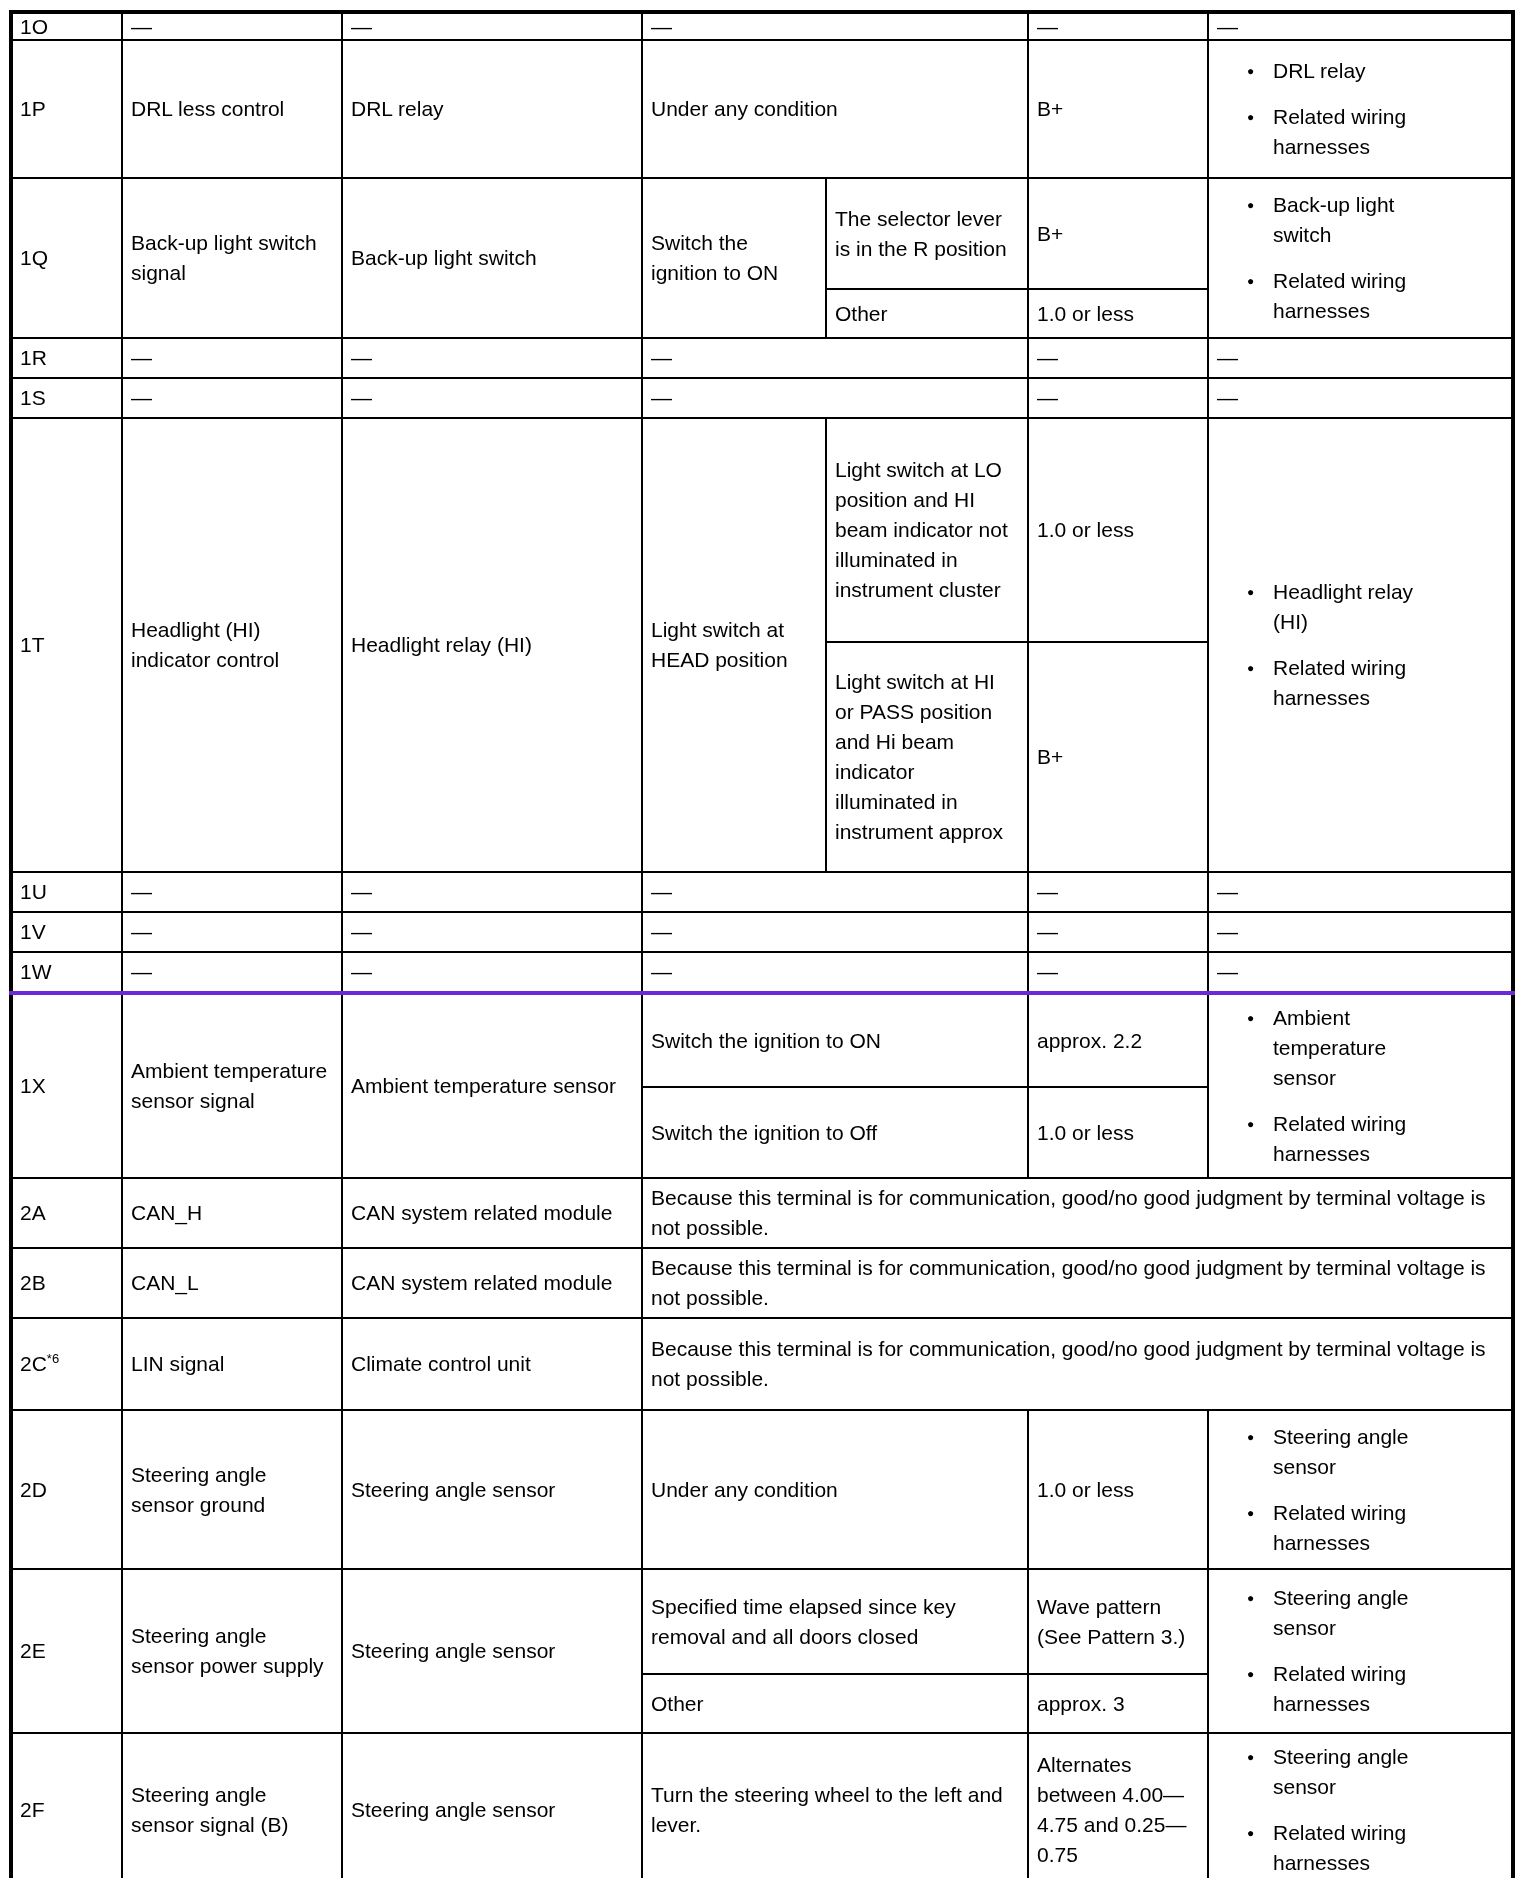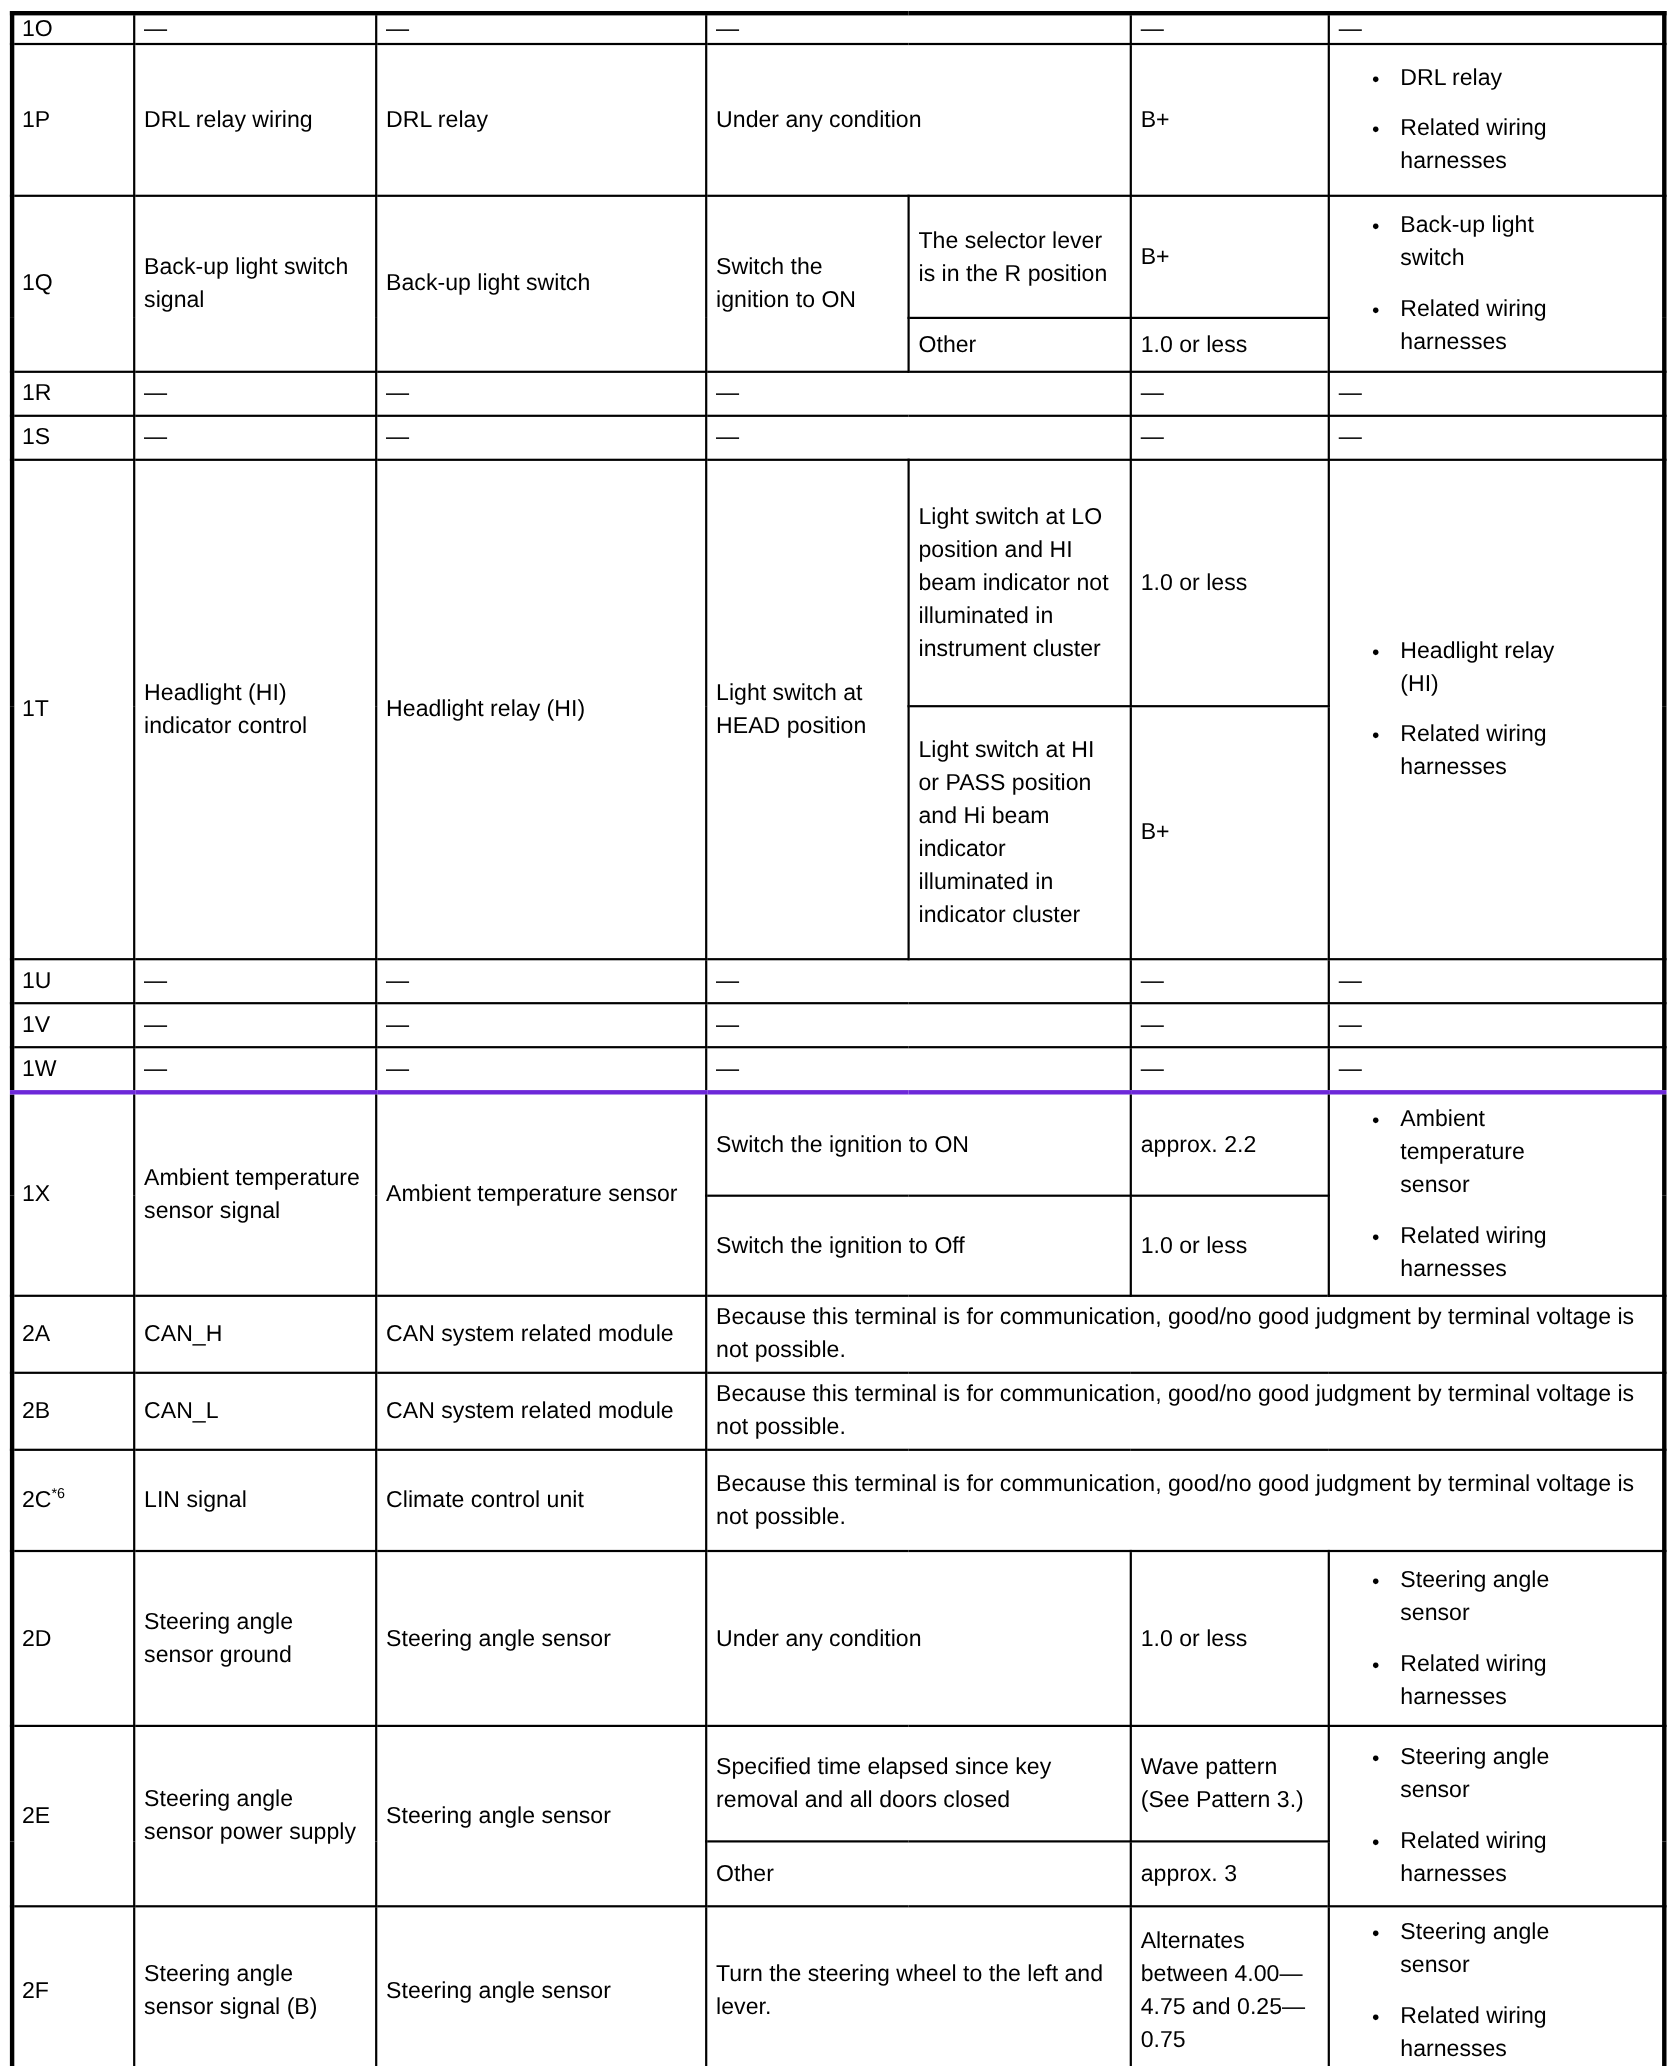--- a/index.html
+++ b/index.html
@@ -56,21 +56,21 @@
     <td class="term">1O</td>
     <td>—</td>
     <td>—</td>
     <td colspan="2">—</td>
     <td>—</td>
     <td>—</td>
   </tr>
 
   <tr style="height:138px">
     <td class="term">1P</td>
-    <td>DRL relay wiring</td>
+    <td>DRL less control</td>
     <td>DRL relay</td>
     <td colspan="2">Under any condition</td>
     <td>B+</td>
     <td>
       <div class="blist">
         <div class="bitem">
               <span class="bullet"></span>
               <span class="btxt">DRL relay</span>
             </div>
         <div class="bitem">
@@ -138,21 +138,21 @@
               <span class="btxt">Headlight relay (HI)</span>
             </div>
         <div class="bitem">
               <span class="bullet"></span>
               <span class="btxt">Related wiring harnesses</span>
             </div>
       </div>
     </td>
   </tr>
   <tr style="height:230px">
-    <td>Light switch at HI or PASS position and Hi beam indicator illuminated in indicator cluster</td>
+    <td>Light switch at HI or PASS position and Hi beam indicator illuminated in instrument approx</td>
     <td>B+</td>
   </tr>
 
   <tr style="height:38px">
     <td class="term">1U</td>
     <td>—</td>
     <td>—</td>
     <td colspan="2">—</td>
     <td>—</td>
     <td>—</td>

